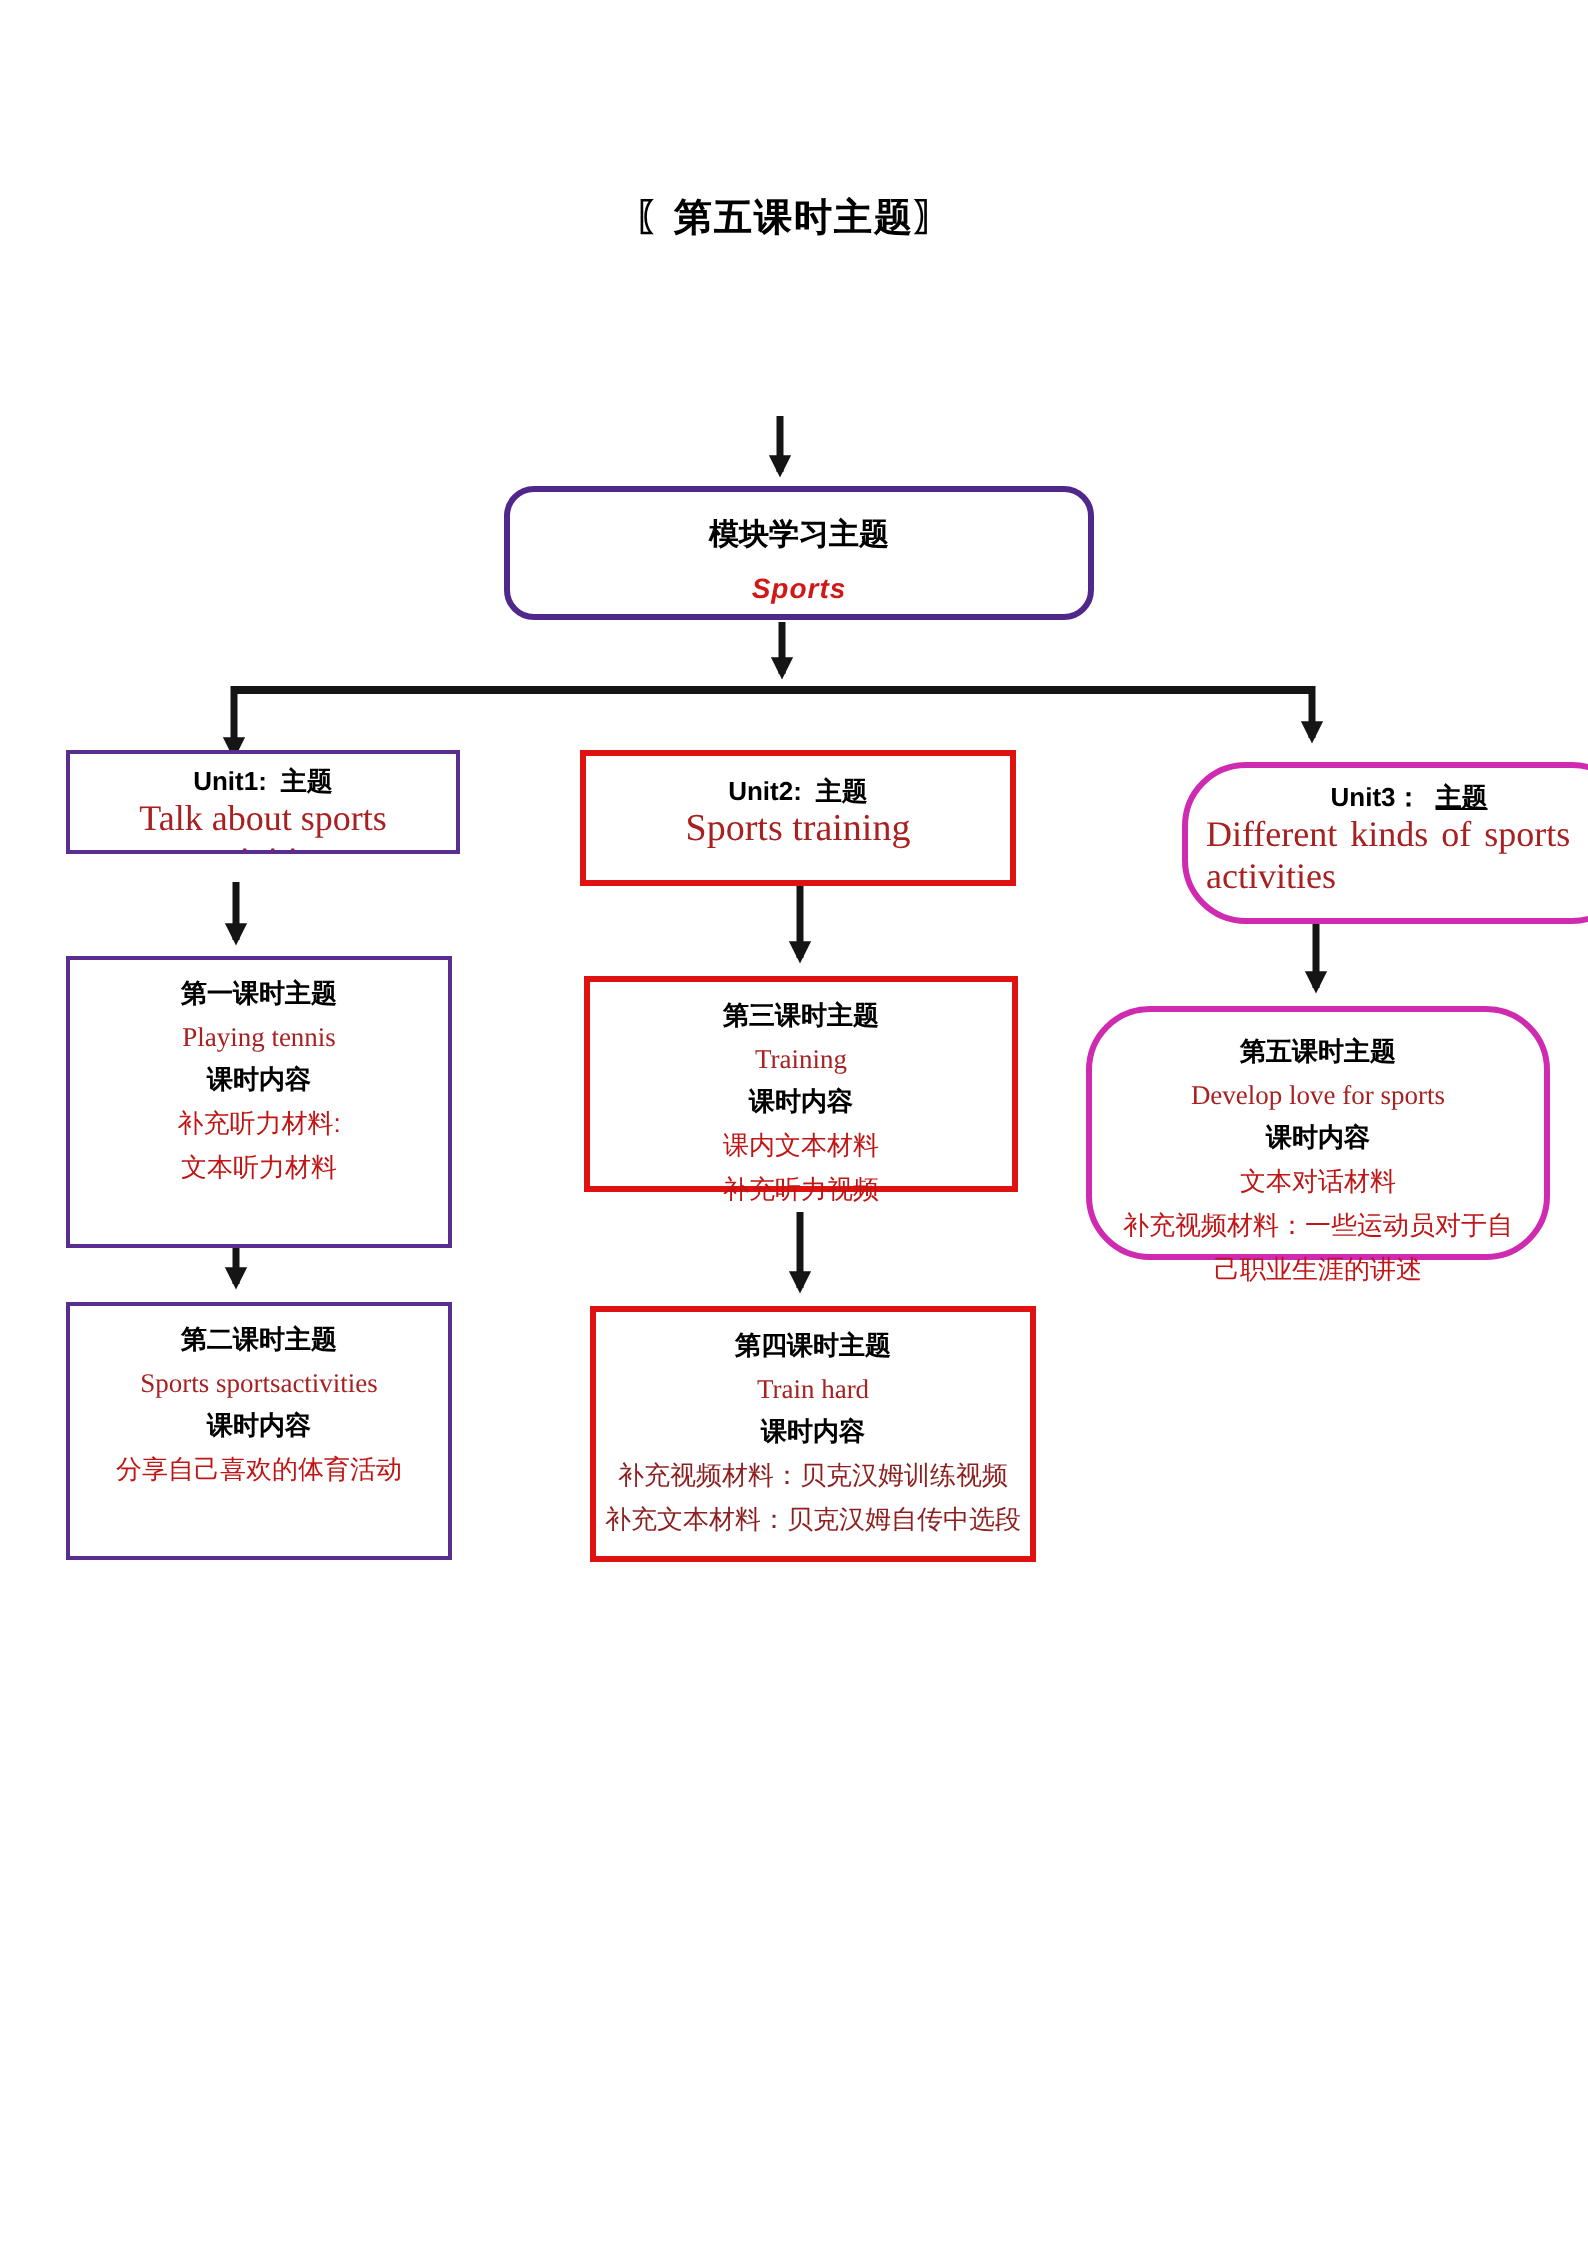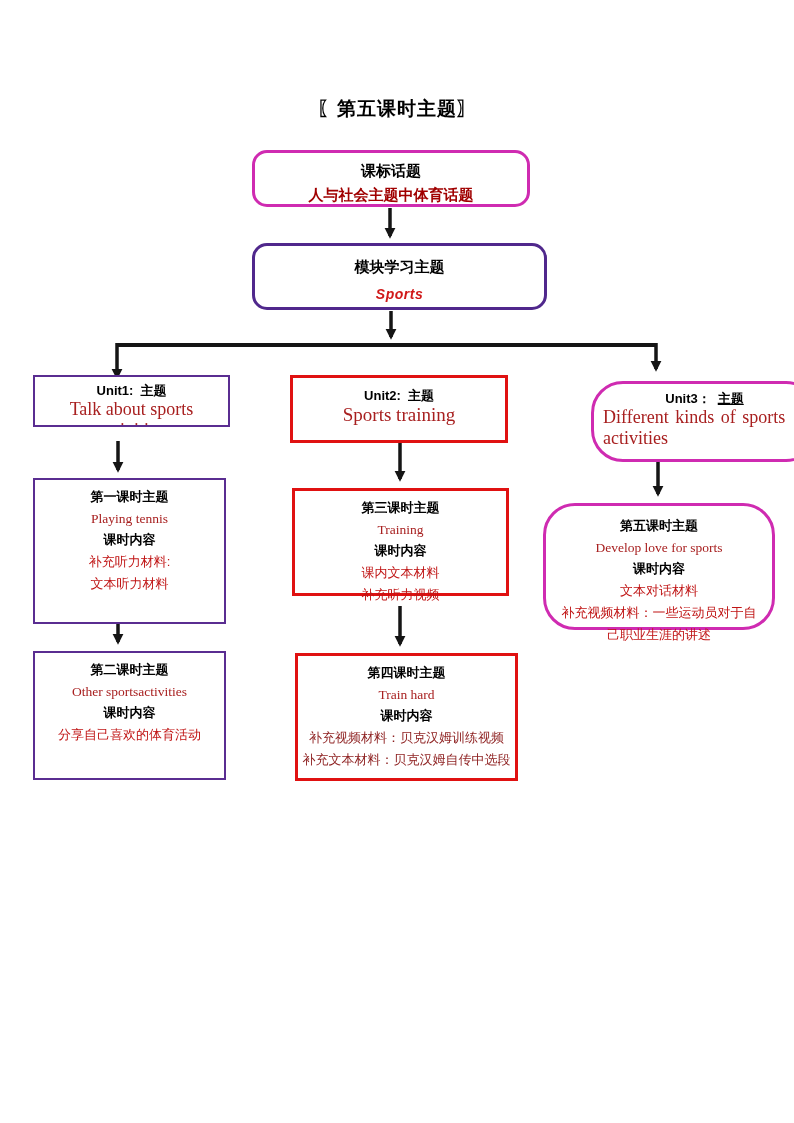--- a/index.html
+++ b/index.html
@@ -64,24 +64,20 @@
     <line class="hline" x1="117" y1="345" x2="656" y2="345"></line>
     <line class="arrow" x1="117" y1="343" x2="117" y2="377" marker-end="url(#ah)"></line>
     <line class="arrow" x1="656" y1="343" x2="656" y2="369" marker-end="url(#ah)"></line>
     <line class="arrow" x1="118" y1="441" x2="118" y2="470" marker-end="url(#ah)"></line>
     <line class="arrow" x1="118" y1="607" x2="118" y2="642" marker-end="url(#ah)"></line>
     <line class="arrow" x1="400" y1="440" x2="400" y2="479" marker-end="url(#ah)"></line>
     <line class="arrow" x1="400" y1="606" x2="400" y2="644" marker-end="url(#ah)"></line>
     <line class="arrow" x1="658" y1="459" x2="658" y2="494" marker-end="url(#ah)"></line>
   </svg>
 
-  <div class="box rounded b-magenta top1" style="left:252px;top:150px;width:278px;height:57px;">
-    <div class="h-black">课标话题</div>
-    <div class="sub">人与社会主题中体育话题</div>
-  </div>
 
   <div class="box rounded b-purple-thick top2" style="left:252px;top:243px;width:295px;height:67px;">
     <div class="h-black">模块学习主题</div>
     <div class="sub">Sports</div>
   </div>
 
   <div id="unit1" class="box b-purple" style="left:33px;top:375px;width:197px;height:52px;">
     <div class="u-head">
       <span>Unit1:</span><span class="topic">主题</span>
     </div>
@@ -105,21 +101,21 @@
   <div id="lesson1" class="box b-purple lesson" style="left:33px;top:478px;width:193px;height:146px;">
     <div class="l-head">第一课时主题</div>
     <div class="l-sub">Playing tennis</div>
     <div class="l-chead">课时内容</div>
     <div class="l-item">补充听力材料:</div>
     <div class="l-item">文本听力材料</div>
   </div>
 
   <div id="lesson2" class="box b-purple lesson" style="left:33px;top:651px;width:193px;height:129px;">
     <div class="l-head">第二课时主题</div>
-    <div class="l-sub">Other sportsactivities</div>
+    <div class="l-sub">Sports sportsactivities</div>
     <div class="l-chead">课时内容</div>
     <div class="l-item">分享自己喜欢的体育活动</div>
   </div>
 
   <div id="lesson3" class="box b-red lesson" style="left:292px;top:488px;width:217px;height:108px;">
     <div class="l-head">第三课时主题</div>
     <div class="l-sub">Training</div>
     <div class="l-chead">课时内容</div>
     <div class="l-item">课内文本材料</div>
     <div class="l-item">补充听力视频</div>

